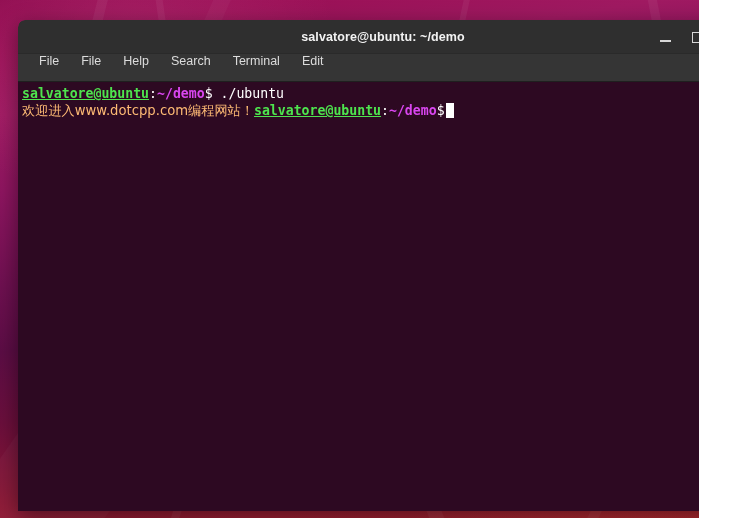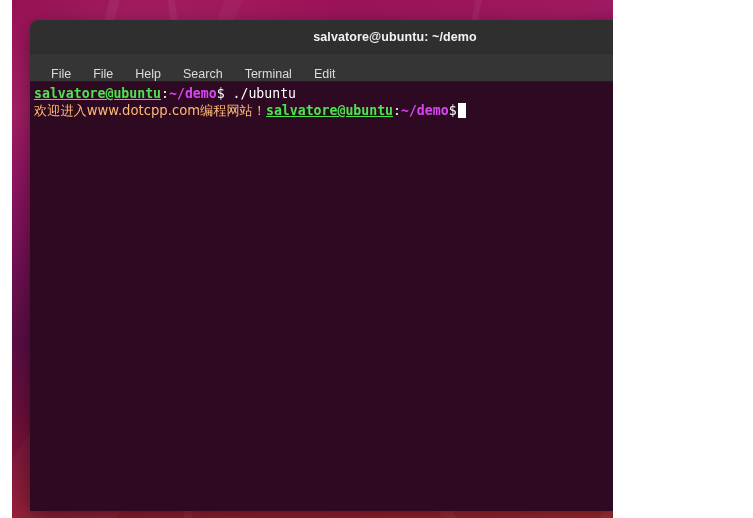--- a/index.html
+++ b/index.html
@@ -6,35 +6,34 @@
   html, body {
     margin: 0; padding: 0;
     width: 753px; height: 518px;
     overflow: hidden;
     font-family: "Liberation Sans", sans-serif;
   }
 
   
   #desktop {
     position: relative;
-    width: 601px; height: 518px;
+    width: 699px; height: 518px;
     background:
       linear-gradient(170deg,
         #8e0b4e 0%,
         #9b1157 8%,
         #a01a62 18%,
         #8e1560 30%,
         #6e1050 45%,
         #5c0d45 55%,
         #6b0f3c 66%,
         #8a1534 78%,
         #9d1f33 88%,
         #a8242f 100%);
     overflow: hidden;
-    margin-left: 12px;
   }
   .wp-streak {
     position: absolute;
     background: rgba(255,255,255,0.055);
     transform-origin: top left;
     pointer-events: none;
   }
   .wp-glow {
     position: absolute;
     border-radius: 50%;
@@ -101,21 +100,21 @@
     display: flex; align-items: center; justify-content: center;
   }
   .wc-close svg { display: block; }
 
   
   #menubar {
     height: 28px;
     background: #353535;
     flex: 0 0 auto;
     display: flex;
-    align-items: flex-end;
+    align-items: flex-start;
     padding-left: 21px;
     gap: 22px;
     border-bottom: 1px solid #1f1f1f;
   }
   .menu-item {
     color: #dcdcdc;
     font-size: 12.5px;
     cursor: default;
     user-select: none;
     white-space: nowrap;

